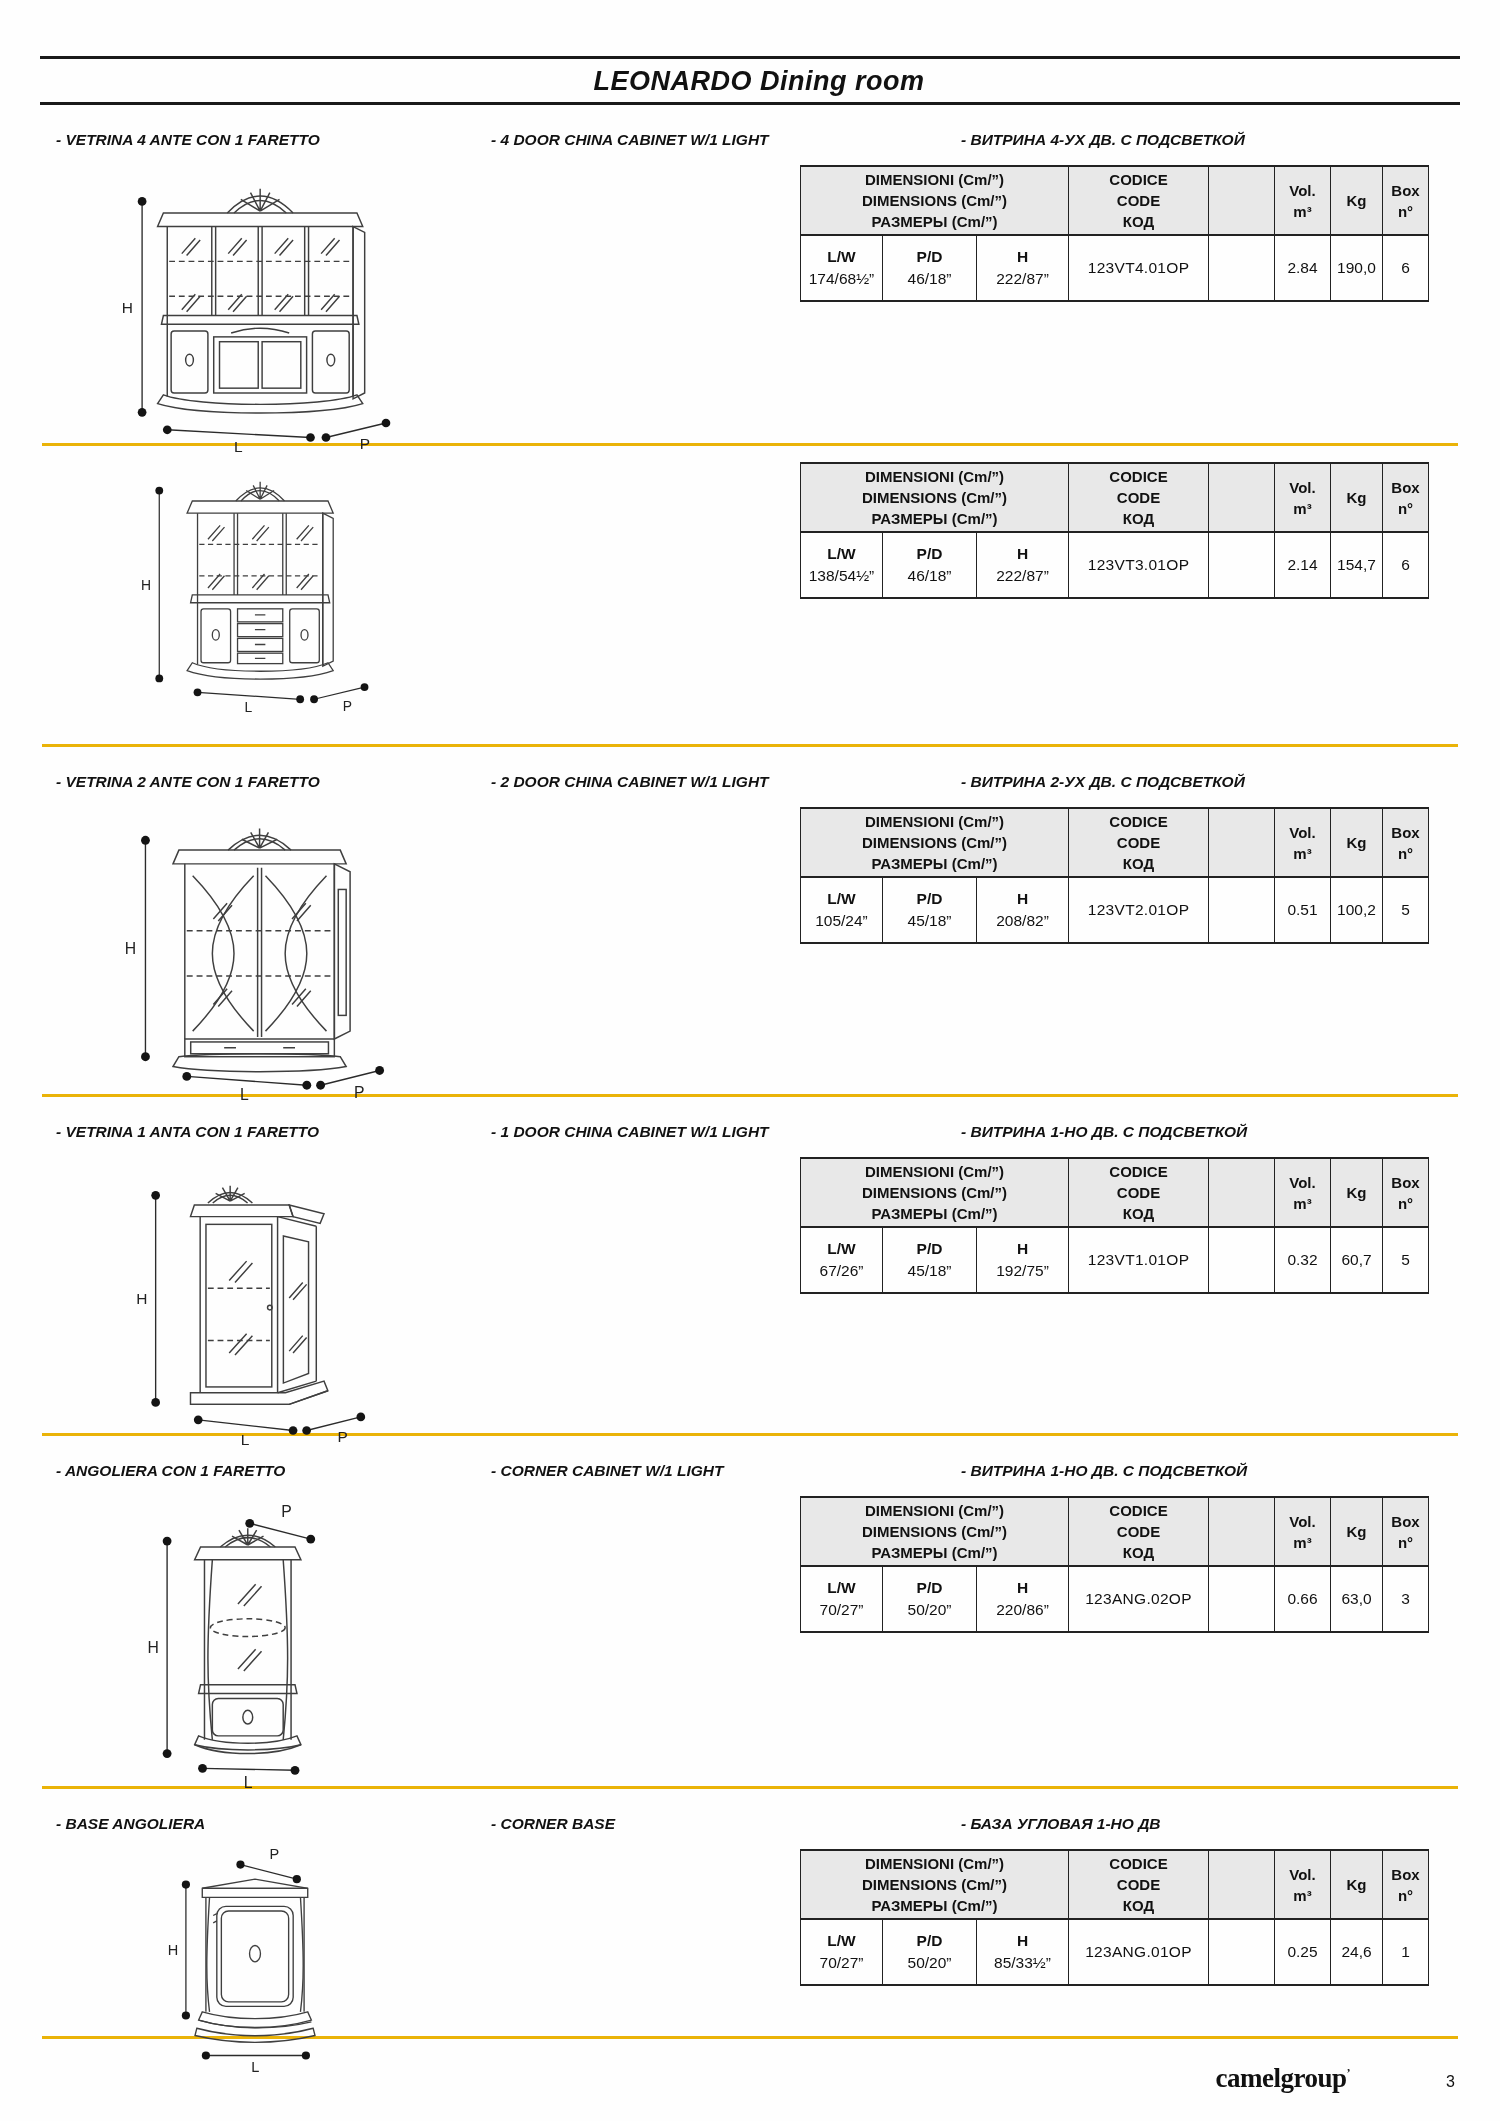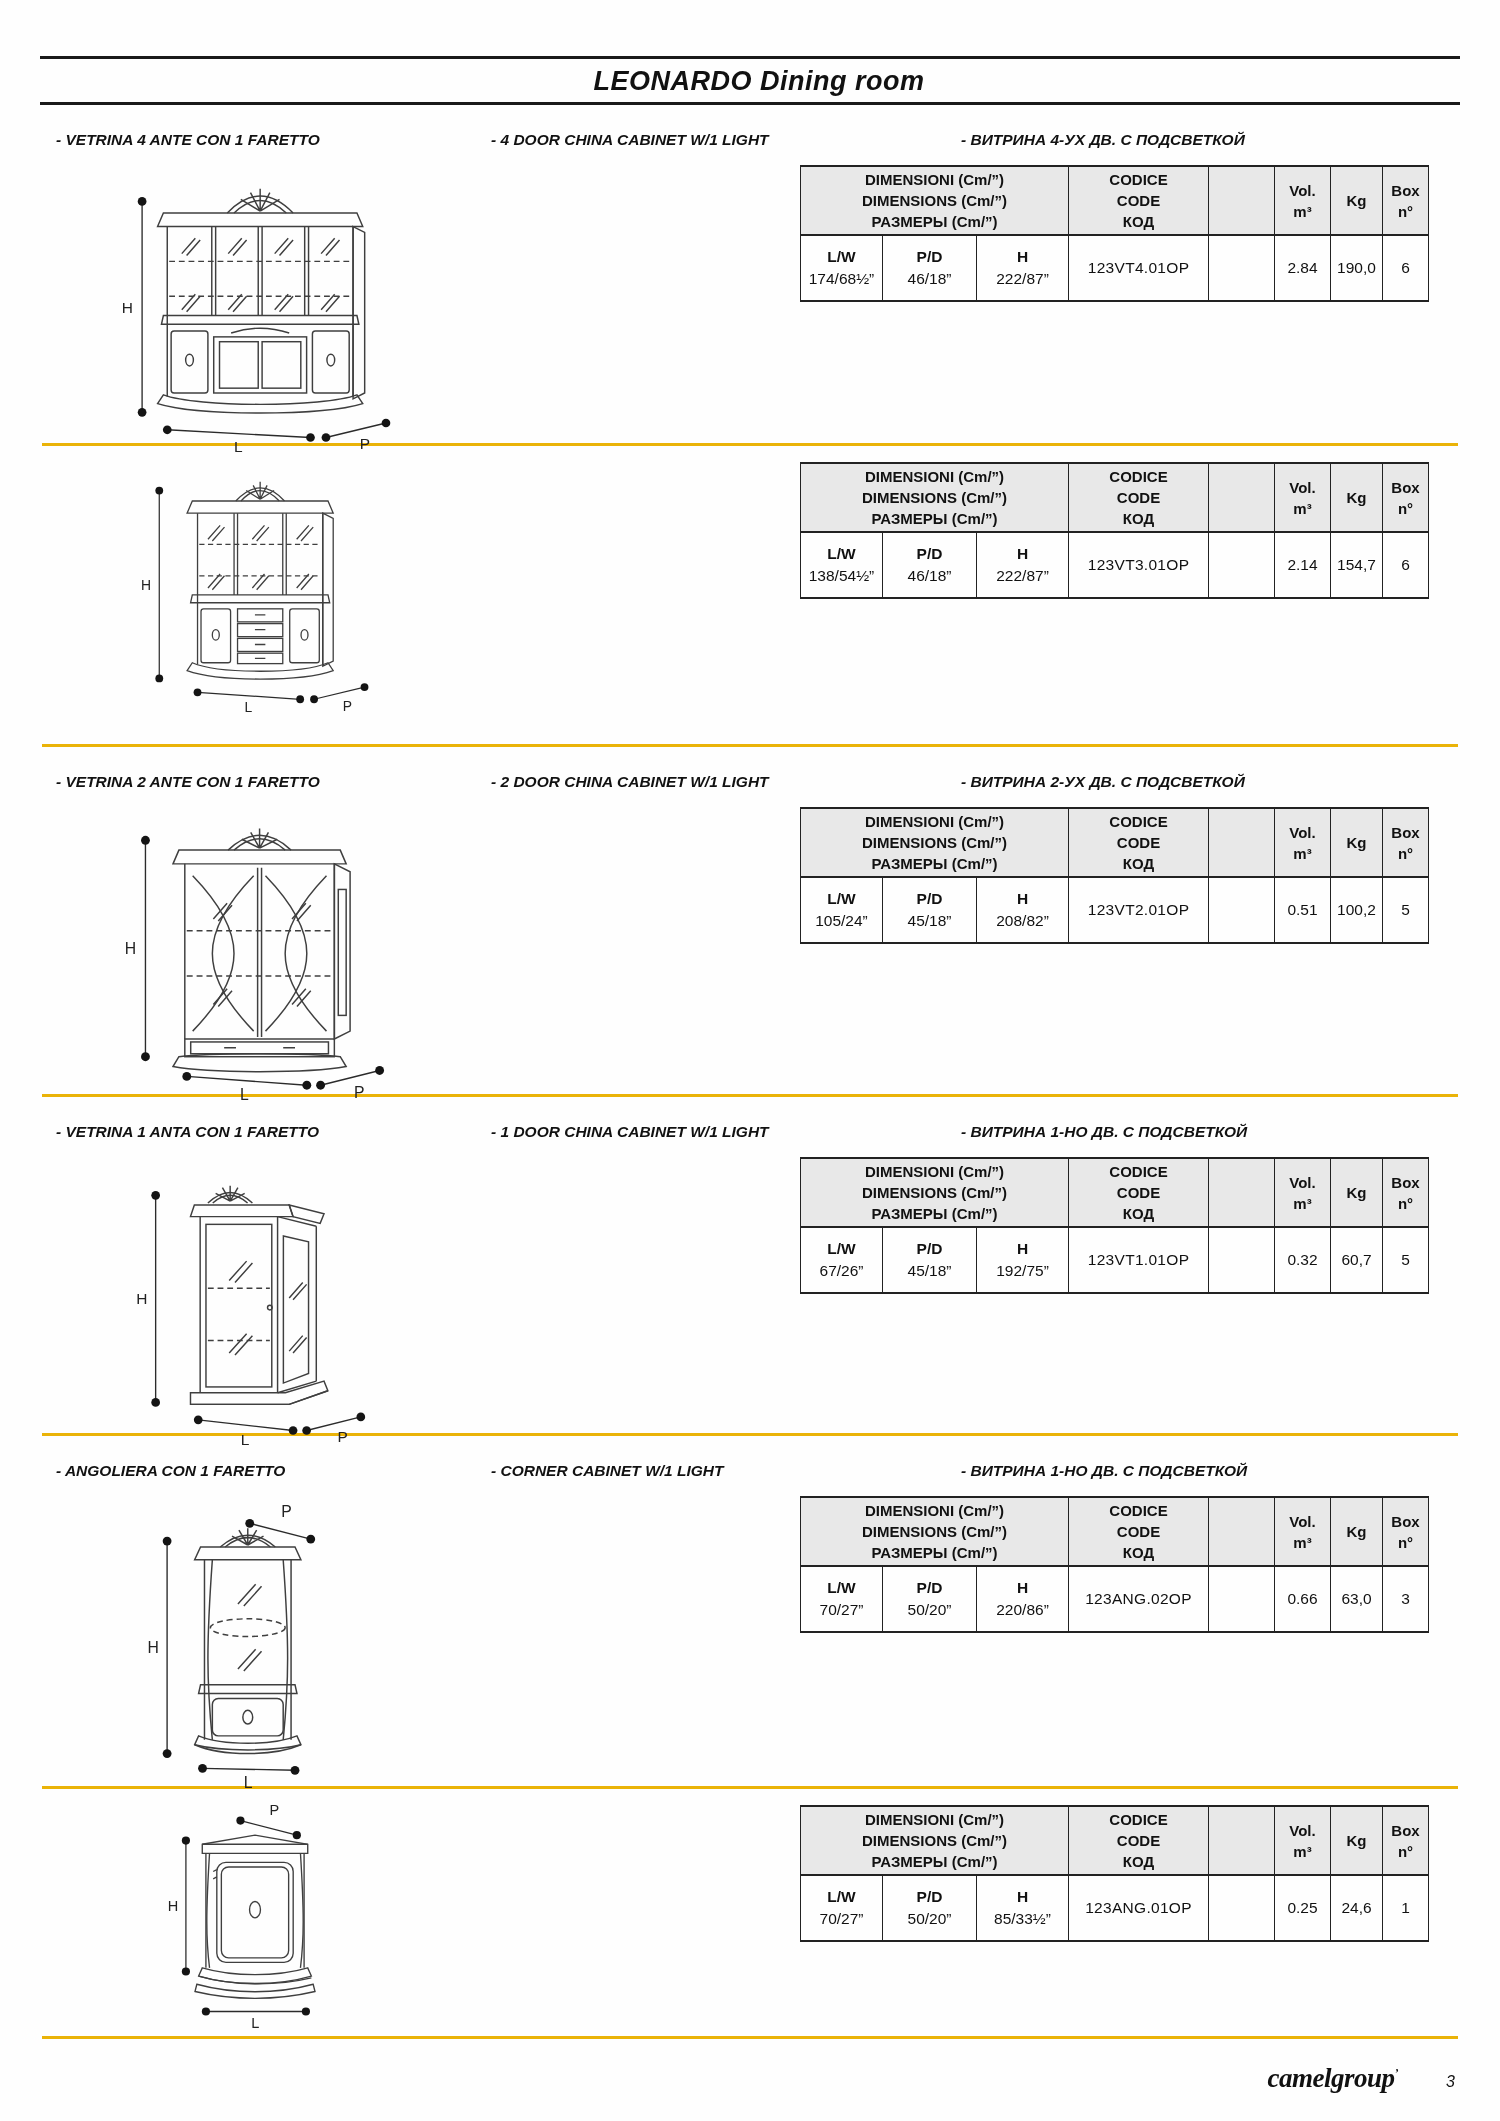--- a/index.html
+++ b/index.html
@@ -15,21 +15,21 @@
   .fig{width:445px;display:flex;justify-content:center;padding-top:4px;}
   .fig svg{overflow:visible;}
   .tblwrap{margin-left:auto;width:628px;margin-right:30px;padding-top:16px;}
   table.spec{border-collapse:collapse;width:100%;table-layout:fixed;}
   .spec td{border-left:1.6px solid #222;border-right:1.6px solid #222;text-align:center;vertical-align:middle;padding:2px;}
   .spec tr.hd td{background:#e8e8e8;border-top:2px solid #222;border-bottom:2.5px solid #222;font-weight:bold;font-size:15px;line-height:1.4;}
   .spec tr.bd td{border-bottom:2px solid #222;font-size:15.5px;height:60px;line-height:1.45;}
   .spec td.code{font-weight:normal;font-size:17px;letter-spacing:.3px;}
   .spec .lbl{font-weight:bold;display:block;}
   .dim{font-family:"Liberation Sans",sans-serif;font-size:16px;fill:#222;}
-  .footer{display:flex;justify-content:flex-end;align-items:baseline;margin:0 45px;padding-top:24px;gap:48px;font-style:italic;}
+  .footer{display:flex;justify-content:flex-end;align-items:baseline;margin:0 45px;padding-top:24px;gap:96px;}
   .brand{font-family:"Liberation Serif",serif;font-weight:bold;font-size:27px;letter-spacing:-.5px;}
   .brand-mark{font-size:12px;vertical-align:super;}
   .pagenum{font-size:16px;}
 </style>
 </head>
 <body>
 
 <div class="page">
 
   <div class="rule"></div>
@@ -510,20 +510,25 @@
             <td>63,0</td>
             <td>3</td>
           </tr>
         </tbody>
           </table>
       </div>
     </div>
   </section>
 
   <section class="product s6">
+    <div class="titles">
+      <span>- BASE ANGOLIERA</span>
+      <span>- CORNER BASE</span>
+      <span>- БАЗА УГЛОВАЯ 1-НО ДВ</span>
+    </div>
     <div class="row">
       <div class="fig">
         <svg width="300" height="237" viewBox="0 0 330 260">
           <g fill="none" stroke="#3f3f3f" stroke-width="1.5">
             <polygon points="96,56 154,46 212,56 212,66 96,66"></polygon>
             <path d="M96,56 L212,56"></path>
             <path d="M100,66 V192 M208,66 V192"></path>
             <path d="M104,66 C100,130 100,160 104,192 M204,66 C208,130 208,160 204,192"></path>
             <rect x="112" y="76" width="84" height="110" rx="10"></rect>
               <rect x="117" y="81" width="74" height="100" rx="8"></rect>

